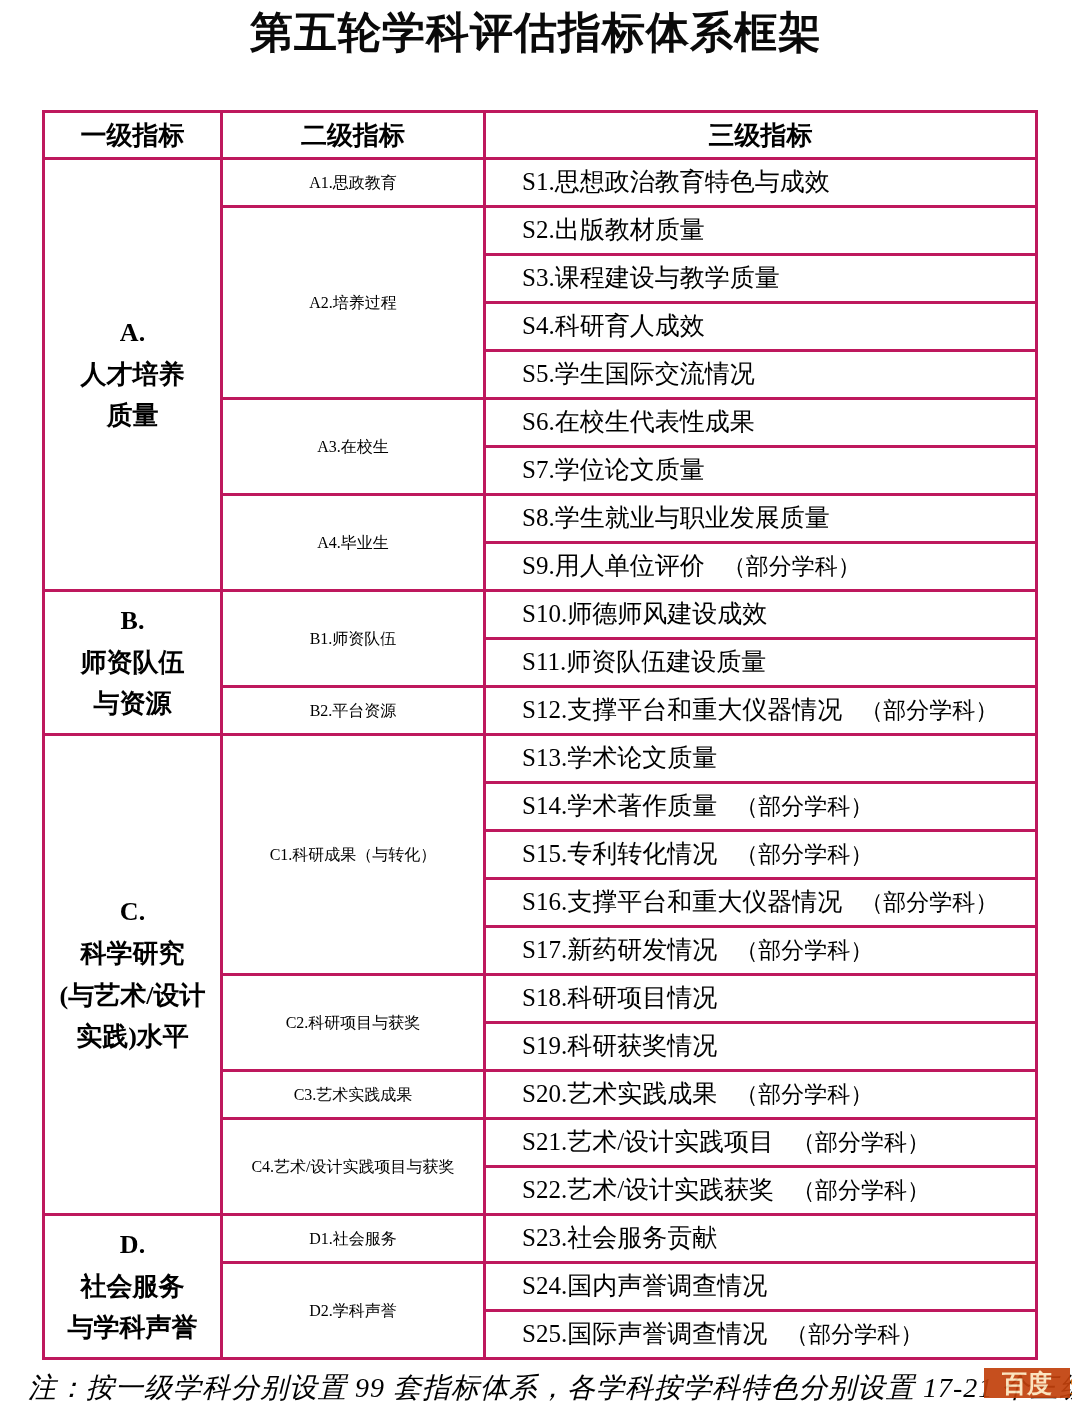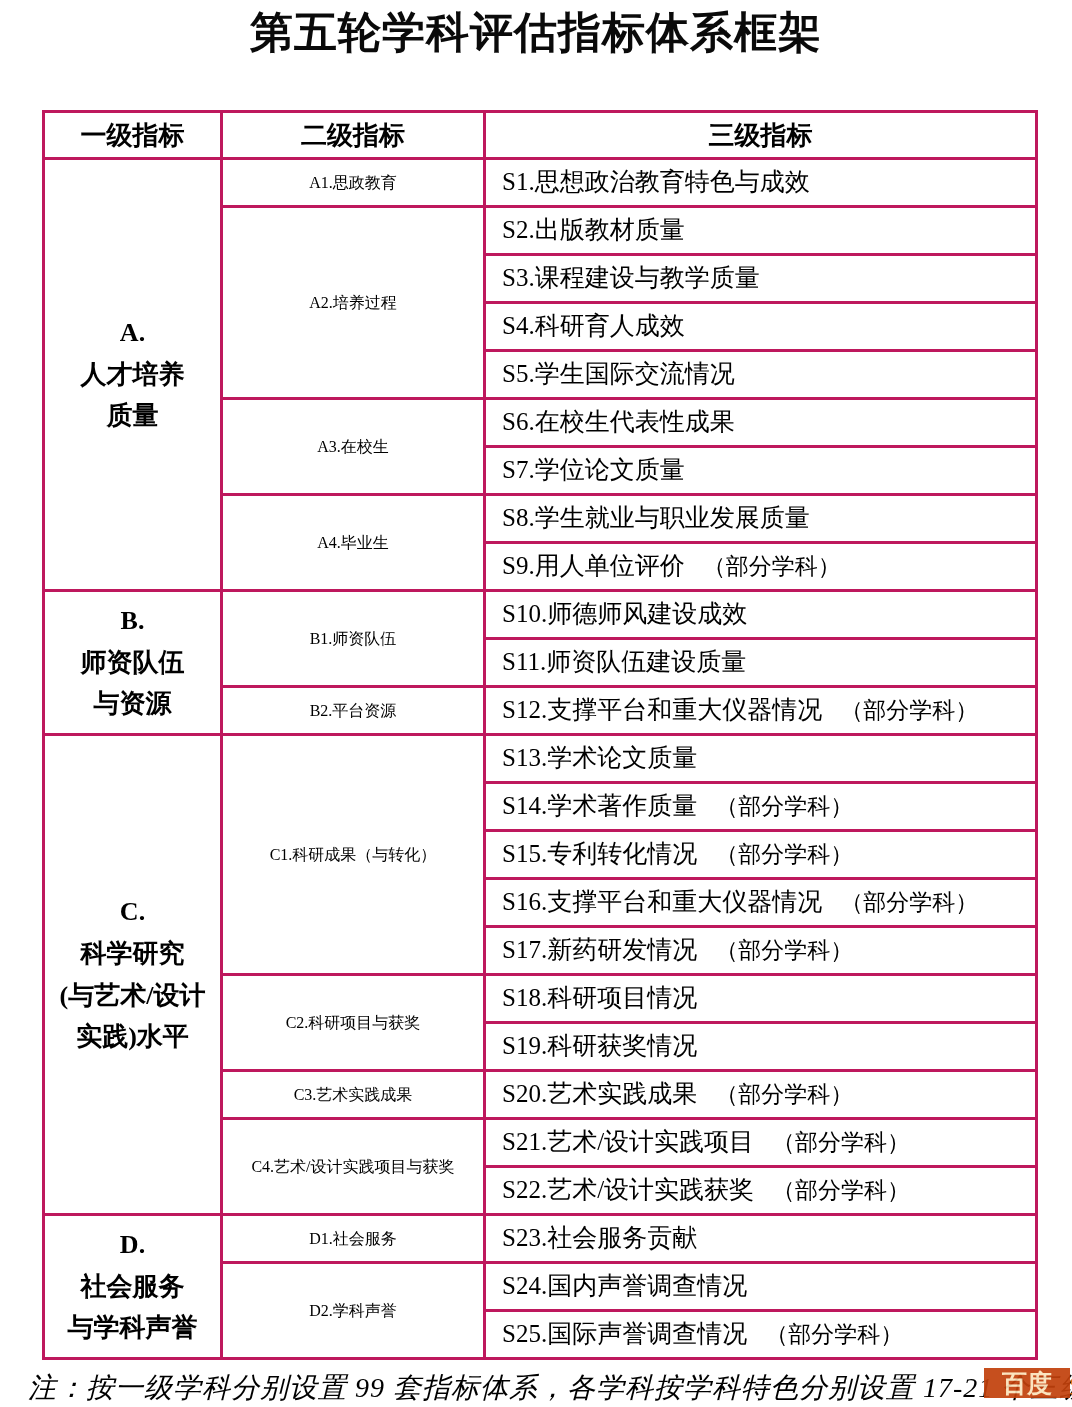--- a/index.html
+++ b/index.html
@@ -38,21 +38,21 @@
   td.l1{
     text-align:center;font-weight:700;font-size:26px;
     white-space:pre-line;line-height:1.6;
     font-family:"Liberation Serif","DejaVu Serif",serif;
   }
   td.l2{
     text-align:center;font-size:16px;padding:0 12px;
     line-height:1.5;
   }
   td.l3{
-    text-align:left;font-size:25px;padding-left:16px;
+    text-align:left;font-size:25px;padding-left:36px;
     line-height:1.3;
   }
   .note{
     font-size:23px;margin-left:18px;
   }
   .footnote{
     position:absolute;left:28px;top:1369px;width:1010px;
     font-size:28px;font-style:italic;letter-spacing:1px;
     white-space:nowrap;
     font-family:"Liberation Serif","DejaVu Serif",serif;

